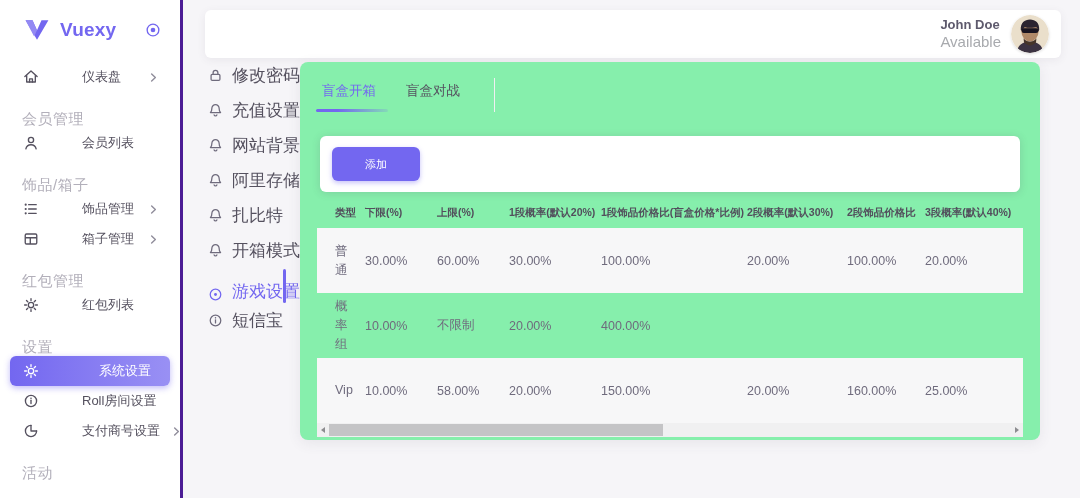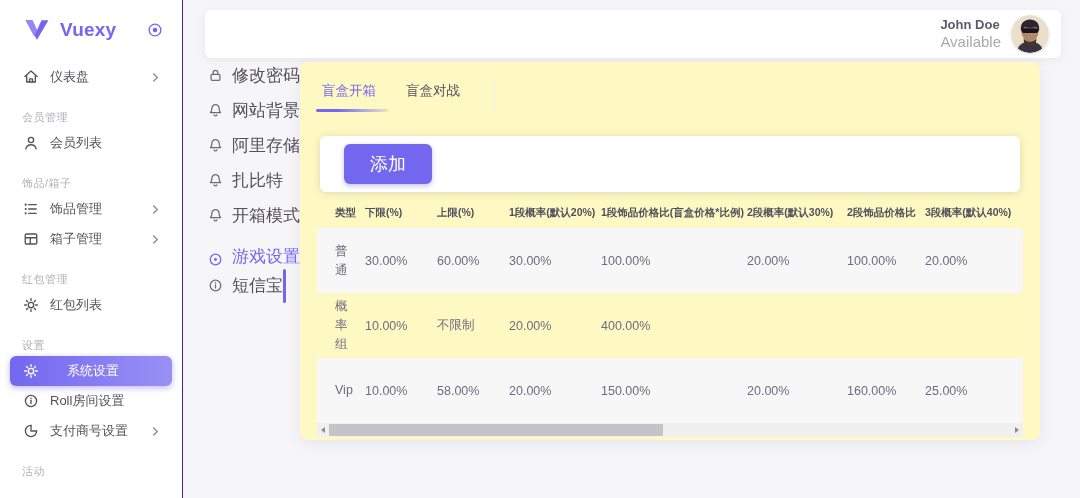--- a/index.html
+++ b/index.html
@@ -6,43 +6,43 @@
   html,body { width:1080px; height:498px; overflow:hidden; }
   body {
     font-family:"Liberation Sans","DejaVu Sans",sans-serif;
     background:#f6f5f8; color:#5d596c; position:relative;
   }
   .stage { position:absolute; inset:0; width:1080px; height:498px; }
 
   
   .sidebar {
     position:absolute; left:0; top:0; width:183px; height:498px;
-    background:#fff; border-right:1px solid #4c1d95; z-index:3;
+    background:#fff; border-right:3px solid #4c1d95; z-index:3;
   }
   .logo-row { height:48px; display:flex; align-items:center; padding:0 18px 0 24px; margin-top:6px; }
   .logo-mark { width:26px; height:22px; display:flex; }
   .logo-text { font-size:19px; font-weight:bold; color:#7367f0; margin-left:10px; flex:1; letter-spacing:.2px; }
   .pin-icon { width:18px; height:18px; display:flex; cursor:pointer; }
   .side-menu { padding:8px 10px 0 10px; }
   .menu-item {
     height:30px; display:flex; align-items:center; gap:10px;
     padding:0 10px 0 12px; border-radius:6px; cursor:pointer;
     font-size:13px; color:#55515f;
   }
   .menu-item .ic { width:18px; height:18px; display:flex; color:#55515f; flex:none; }
-  .menu-item .lbl { flex:1; white-space:nowrap; }
+  .menu-item .lbl { flex:1; white-space:nowrap;margin-left:32px; }
   .menu-item .chev { width:13px; height:13px; display:flex; color:#8f8c9a; }
   .menu-item.active {
     background:linear-gradient(90deg,#7367f0 0%,#9990f4 100%);
     box-shadow:0 2px 6px rgba(115,103,240,.45); color:#fff;gap:27px;
   }
   .menu-item.active .ic { color:#fff; }
   .menu-section {
     margin:18px 0 4px 0; padding-left:12px; height:14px;
-    font-size:11px; color:#b2afba; letter-spacing:.5px; white-space:nowrap;
+    font-size:15px; color:#b2afba; letter-spacing:.5px; white-space:nowrap;
   }
 
   
   .header-card {
     position:absolute; left:205px; top:10px; width:856px; height:48px;
     background:#fff; border-radius:6px; box-shadow:0 2px 8px rgba(75,70,92,.08);
     display:flex; align-items:center; justify-content:flex-end; padding:0 12px; z-index:2;
   }
   .user-meta { text-align:left; margin-right:10px; line-height:1.25; }
   .user-name { font-size:13px; font-weight:bold; color:#5d596c; }
@@ -59,42 +59,41 @@
   .snav-item.active { color:#7367f0;align-items:flex-end; }
   .snav-item.active .ic { color:#7367f0; }
   .snav-indicator {
     position:absolute; left:76px; top:211px; width:3px; height:34px;
     background:#7367f0; border-radius:2px;
   }
 
   
   .main-card {
     position:absolute; left:300px; top:62px; width:740px; height:378px;
-    background:#fef9c3; border-radius:8px; box-shadow:0 3px 14px rgba(75,70,92,.09);
+    background:#86efac; border-radius:8px; box-shadow:0 3px 14px rgba(75,70,92,.09);
     z-index:2; overflow:hidden;
   }
   .tabs-row { display:flex; align-items:center; padding:14px 20px 0 20px; }
   .tab { position:relative; font-size:13.5px; padding:6px 2px 12px 2px; margin-right:26px; cursor:pointer; color:#55515f; }
   .tab.active { color:#7367f0; }
   .tab.active::after {
     content:""; position:absolute; left:-4px; right:-10px; bottom:0; height:3px; border-radius:2px;
     background:linear-gradient(90deg,#7367f0 30%,rgba(115,103,240,.15) 100%);
   }
   .tab-sep { width:1px; height:34px; background:#f0eff2; margin-left:6px; align-self:flex-start; margin-top:2px; }
 
   .toolbar-card {
     margin:24px 20px 0 20px; height:56px; border-radius:6px; background:#fff;
     box-shadow:0 1px 8px rgba(75,70,92,.18); display:flex; align-items:center; padding:0 12px;
   }
   .add-btn {
-    height:40px; min-width:88px; padding:0 26px; border:none; border-radius:6px;
-    background:#7367f0; color:#fff; font-size:18px; cursor:pointer;
+    height:34px; min-width:88px; padding:0 26px; border:none; border-radius:6px;
+    background:#7367f0; color:#fff; font-size:11px; cursor:pointer;
     box-shadow:0 2px 5px rgba(115,103,240,.4);
     font-family:inherit;
-    margin-left:12px;
   }
 
   .table-wrap { margin-top:6px; }
   table { width:706px; margin:0 17px; border-collapse:collapse; table-layout:fixed; }
   thead th {
     font-size:10.5px; font-weight:bold; color:#524f5c; text-align:left;
     padding:8px 6px 8px 0; white-space:nowrap; overflow:visible;
   }
   thead th:first-child { padding-left:18px; }
   tbody td {
@@ -274,20 +273,29 @@
 
   <nav class="settings-nav">
     <div class="snav-item">
       <span class="ic">
           <svg viewBox="0 0 20 20" width="17" height="17" fill="none" stroke="currentColor" stroke-width="1.5" stroke-linecap="round">
             <rect x="4.8" y="8.6" width="10.4" height="7.2" rx="1.4"></rect>
             <path d="M7.2 8.6V6.8a2.8 2.8 0 0 1 5.6 0v1.8"></path>
           </svg>
         </span>
       <span>修改密码</span>
+    </div>
+    <div class="snav-item">
+      <span class="ic">
+          <svg viewBox="0 0 20 20" width="17" height="17" fill="none" stroke="currentColor" stroke-width="1.5" stroke-linecap="round" stroke-linejoin="round">
+            <path d="M10 3.2a4.3 4.3 0 0 0-4.3 4.3c0 3.2-1.2 4.2-1.7 4.9h12c-.5-.7-1.7-1.7-1.7-4.9A4.3 4.3 0 0 0 10 3.2z"></path>
+            <path d="M8.4 15.2a1.7 1.7 0 0 0 3.2 0"></path>
+          </svg>
+        </span>
+      <span>充值设置</span>
     </div>
     <div class="snav-item">
       <span class="ic">
           <svg viewBox="0 0 20 20" width="17" height="17" fill="none" stroke="currentColor" stroke-width="1.5" stroke-linecap="round" stroke-linejoin="round">
             <path d="M10 3.2a4.3 4.3 0 0 0-4.3 4.3c0 3.2-1.2 4.2-1.7 4.9h12c-.5-.7-1.7-1.7-1.7-4.9A4.3 4.3 0 0 0 10 3.2z"></path>
             <path d="M8.4 15.2a1.7 1.7 0 0 0 3.2 0"></path>
           </svg>
         </span>
       <span>网站背景</span>
     </div>

